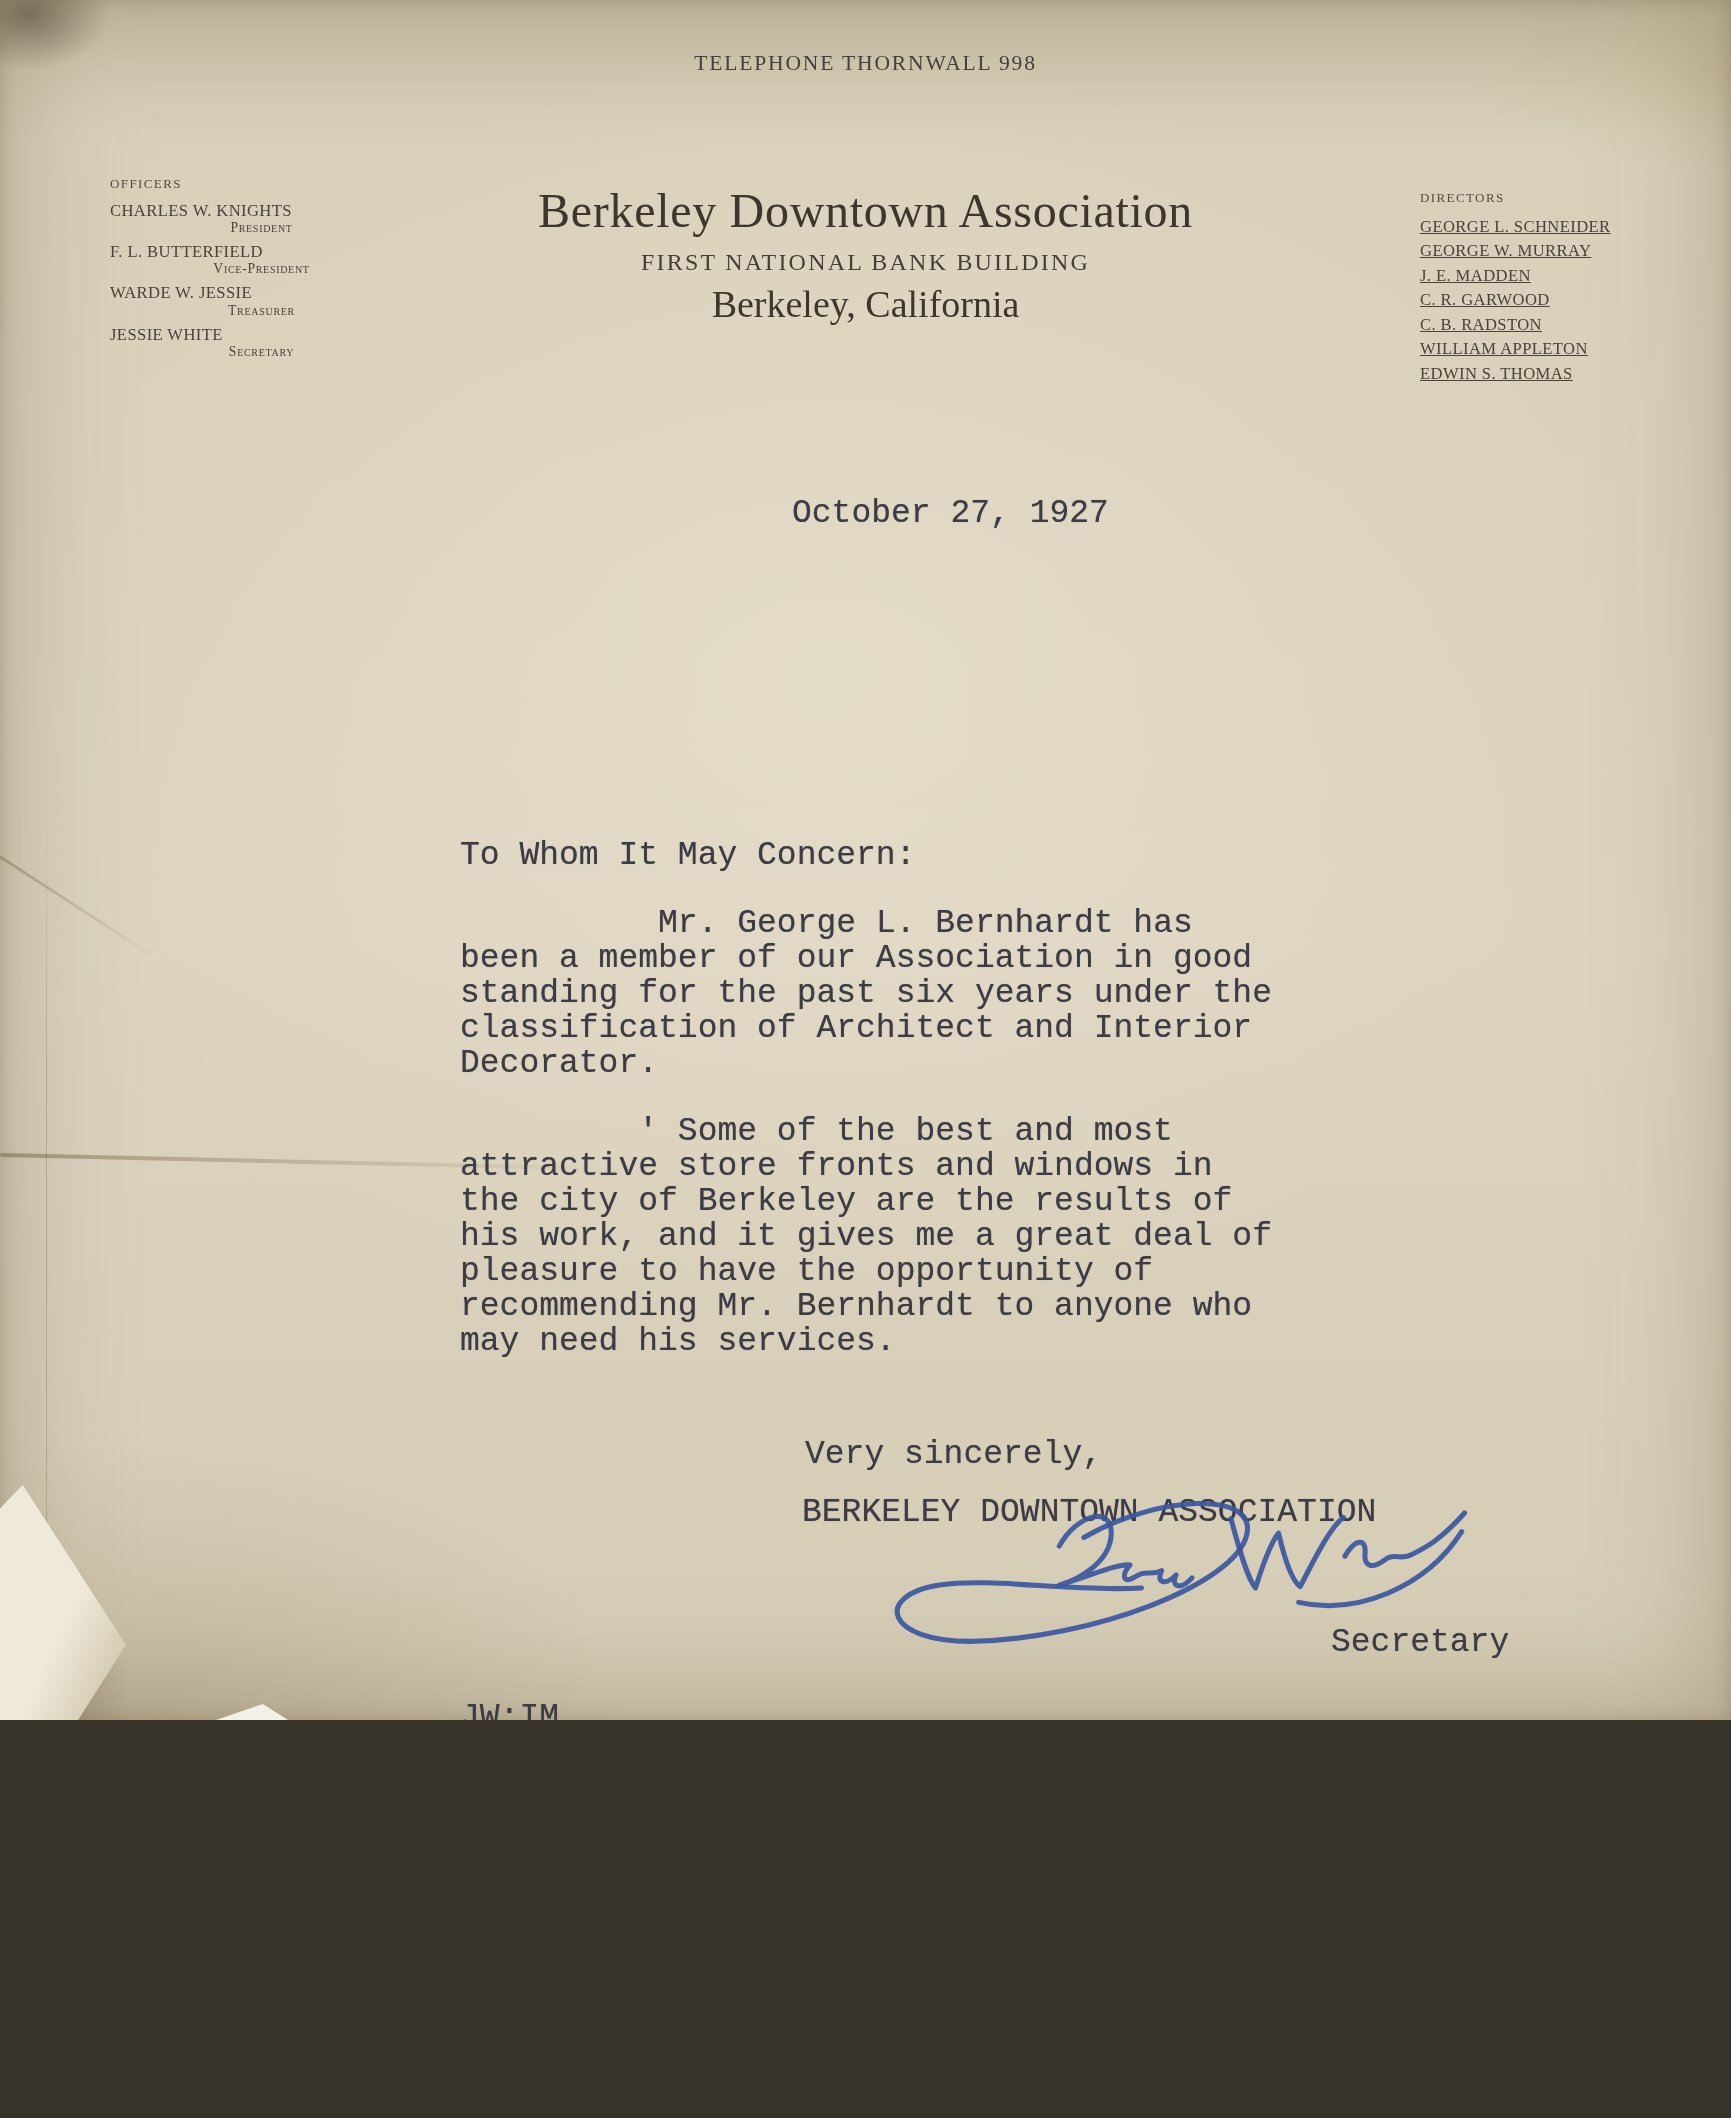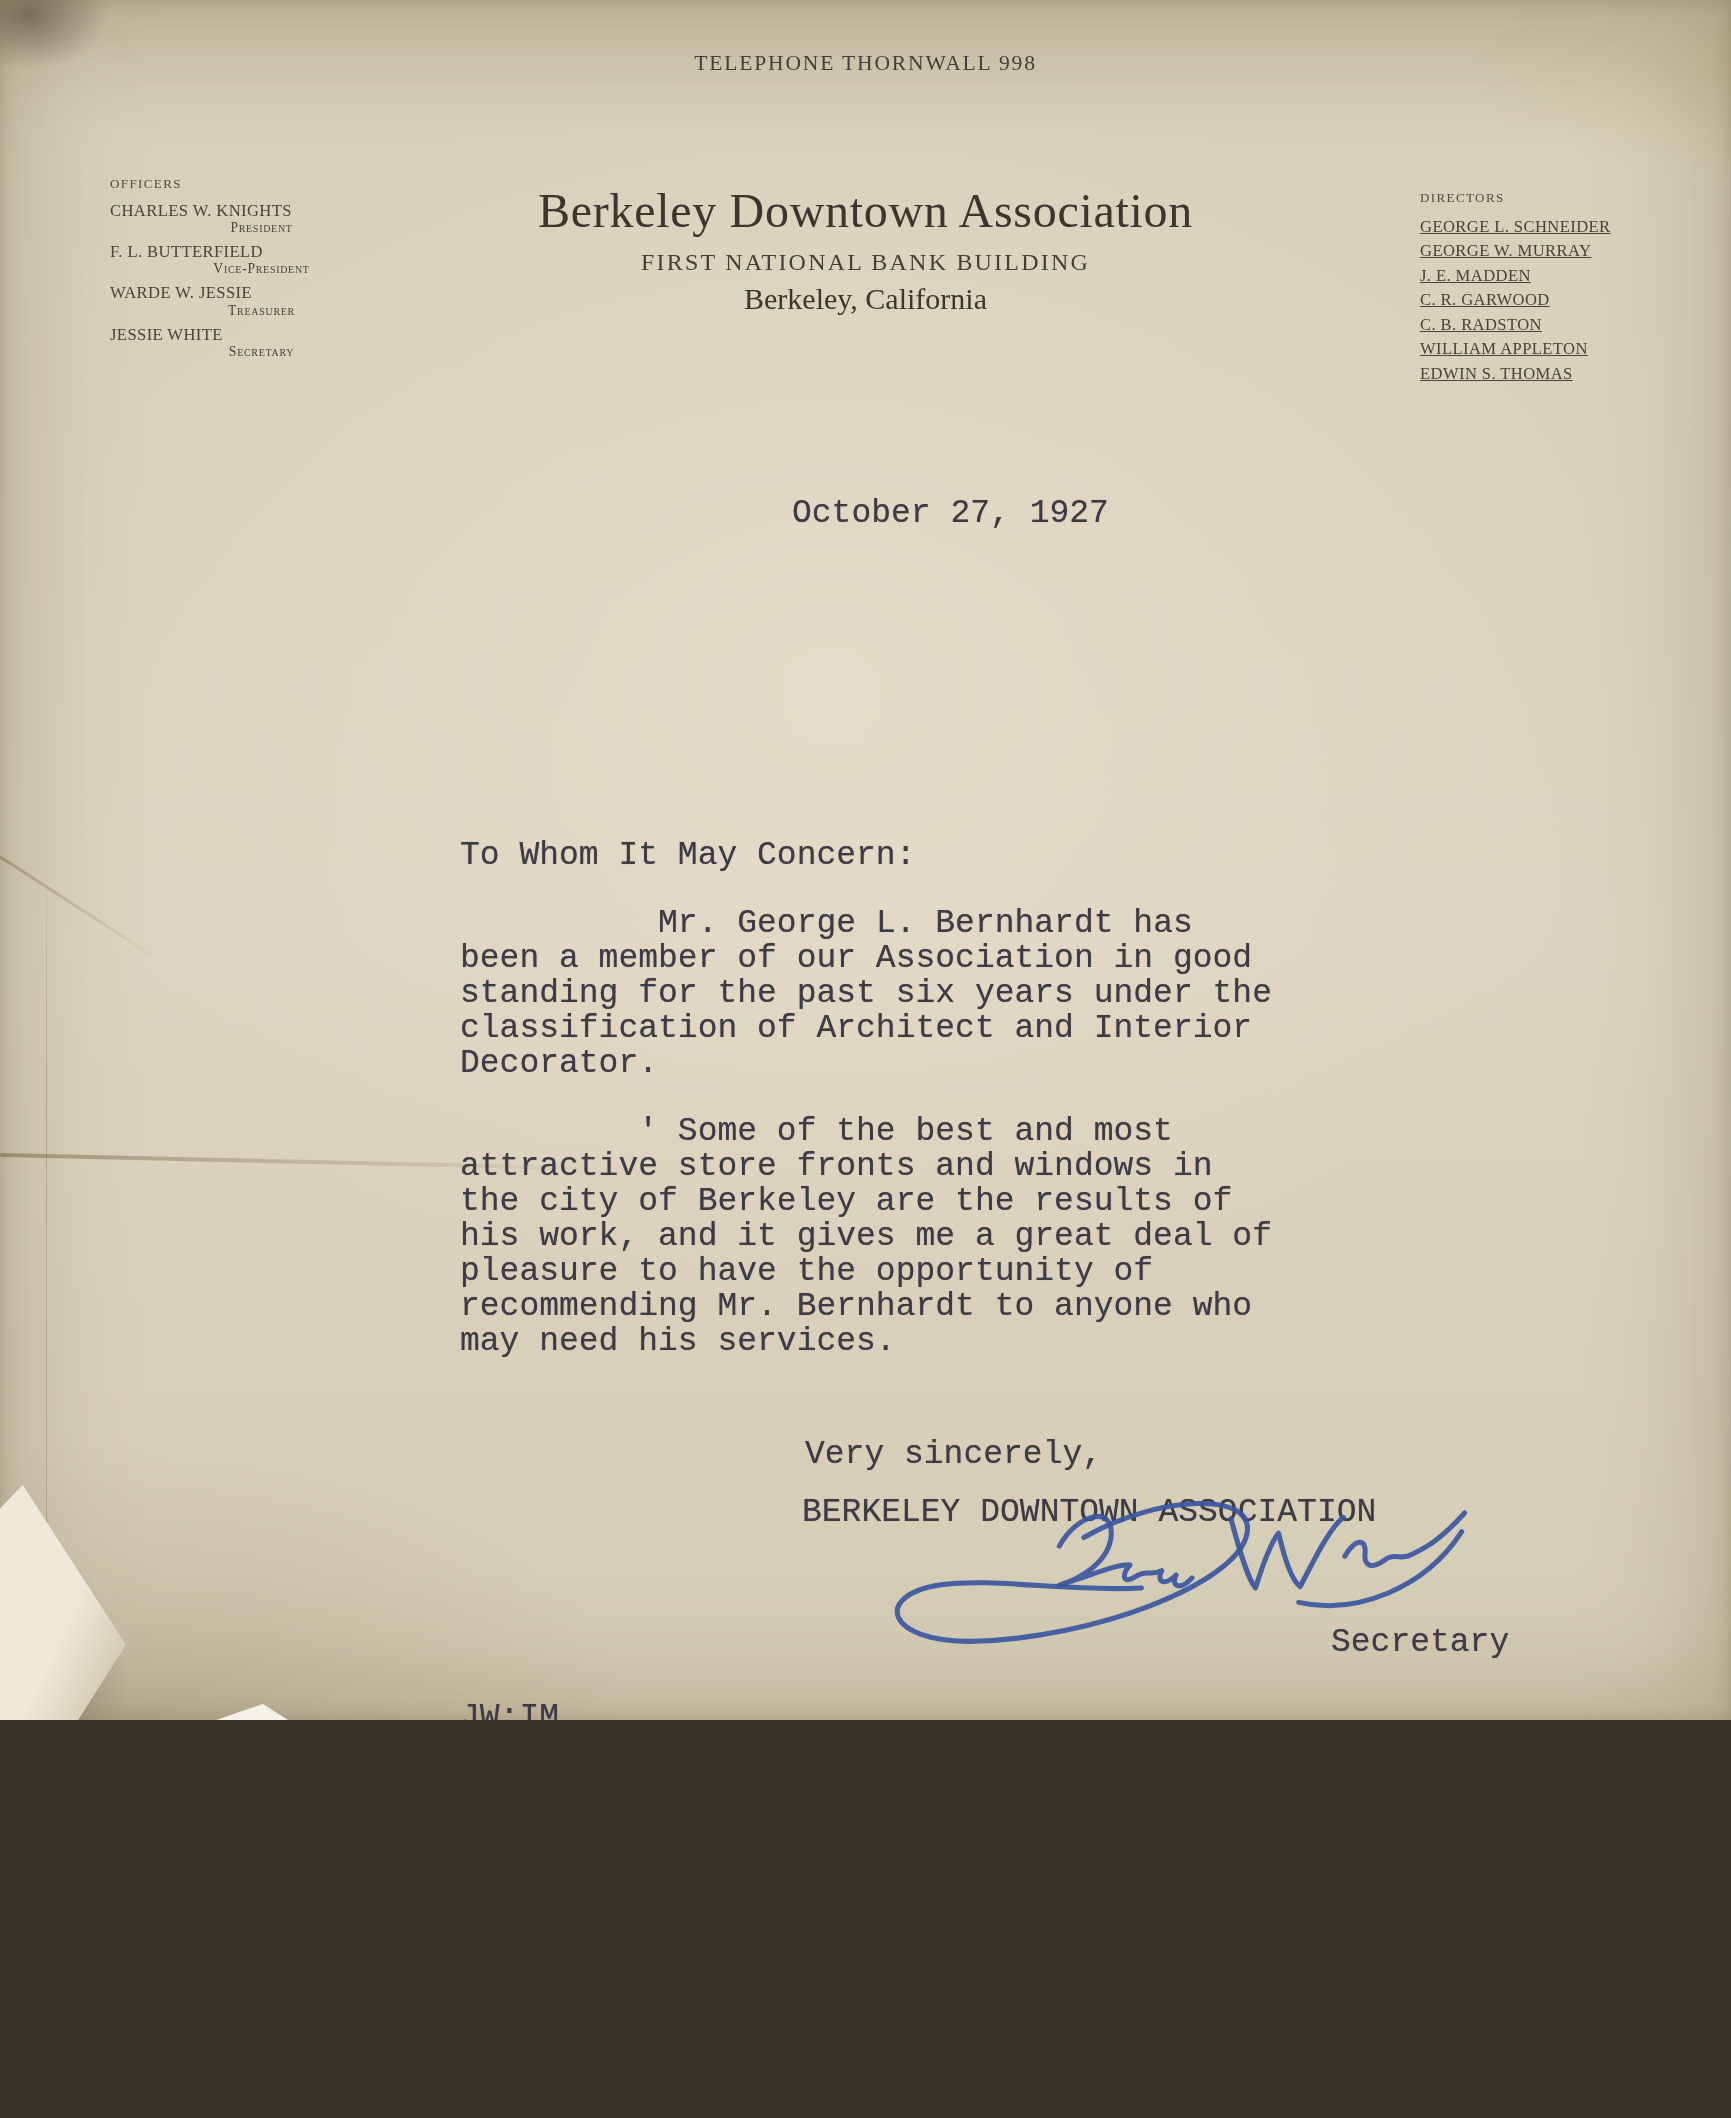--- a/index.html
+++ b/index.html
@@ -41,21 +41,21 @@
     letter-spacing: 0.7px; line-height: 16px; text-align: center;
   }
   .director { font-size: 16.6px; line-height: 24.5px; letter-spacing: 0.4px; white-space: nowrap; text-decoration: underline; }
 
   .center-head {
     position: absolute; left: 50%; top: 186px; transform: translateX(-50%);
     width: 895px; text-align: center;
   }
   .org-name  { font-size: 48px; color: #3c362c; letter-spacing: 0.7px; line-height: 1.05; }
   .org-addr1 { font-size: 24px; letter-spacing: 2.2px; margin-top: 13px; color: #454036; }
-  .org-addr2 { font-size: 30px; margin-top: 5.8px; color: #3c362c; }
+  .org-addr2 { font-size: 38px; margin-top: 5.8px; color: #3c362c; }
 
   
   .tw {
     font-family: "Liberation Mono", "DejaVu Sans Mono", monospace;
     color: var(--ink-typewriter, #3d3c44);
     font-size: 33px; line-height: 35px; white-space: pre-wrap;
     text-shadow: 0 0 0.7px rgba(55,55,65,.55);
   }
   .date-line   { position: absolute; left: 792px; top: 496px;  }
   .body-block  { position: absolute; left: 460px;  top: 838px; width: 960px; }

